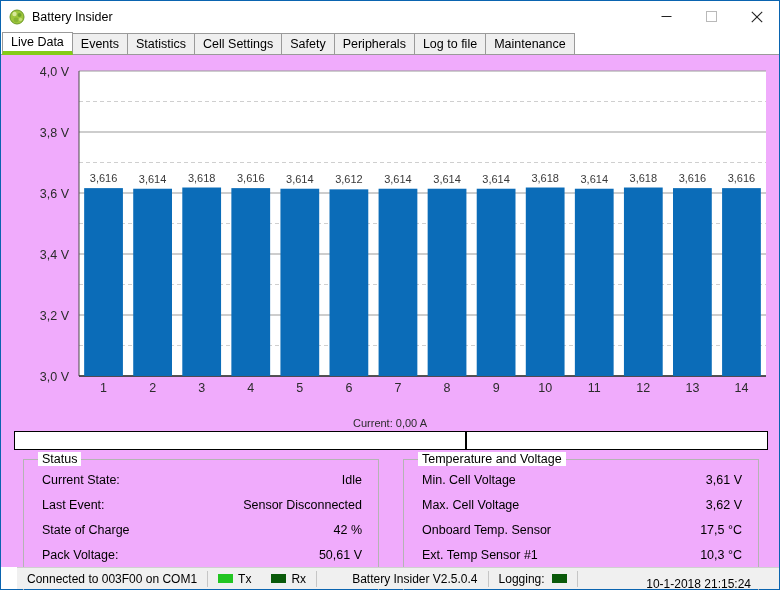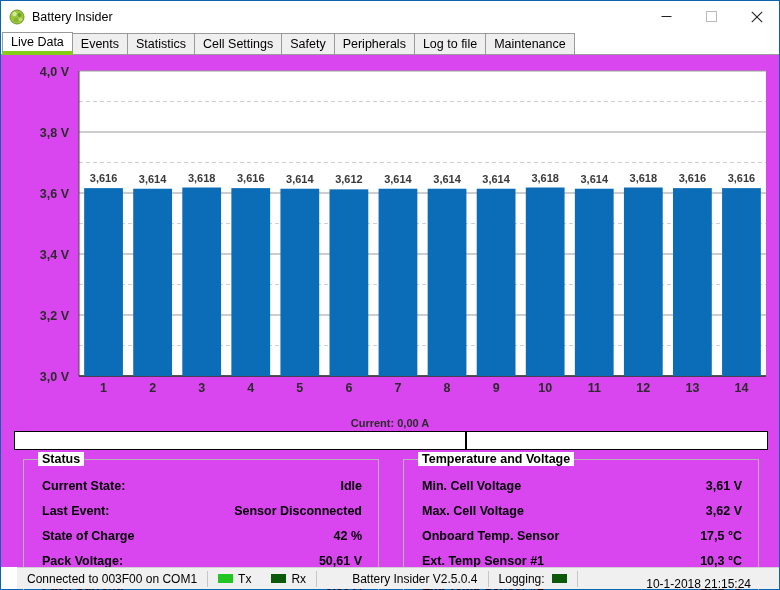--- a/index.html
+++ b/index.html
@@ -88,23 +88,22 @@
     background: #ffffff;
     border-bottom: 4px solid #84cc16;
     height: 23px;
     z-index: 3;
   }
 
   
   .content {
     flex: 1 1 auto;
     position: relative;
-    background: #d946ef;
+    background: #f0abfc;
     padding: 0;
-    font-weight: bold;
   }
 
   
   .chart-wrap {
     position: absolute;
     left: 0; top: 3px;
     width: 780px; height: 345px;
   }
   .chart-svg { display: block; }
   .bar-label {
@@ -168,21 +167,21 @@
     margin-left: 6px;
   }
   .gb-rows {
     position: absolute;
     left: 0; right: 0; top: 13px;
     padding: 0 16px 0 18px;
   }
   .gb-row {
     display: flex;
     justify-content: space-between;
-    align-items: center;
+    align-items: flex-start;
     height: 25px;
     font-size: 12.5px;
     color: #000000;
   }
   .gb-row .k { white-space: nowrap; }
   .gb-row .v { white-space: nowrap; text-align: right; }
 
   
   .statusbar {
     flex: 0 0 22px;

